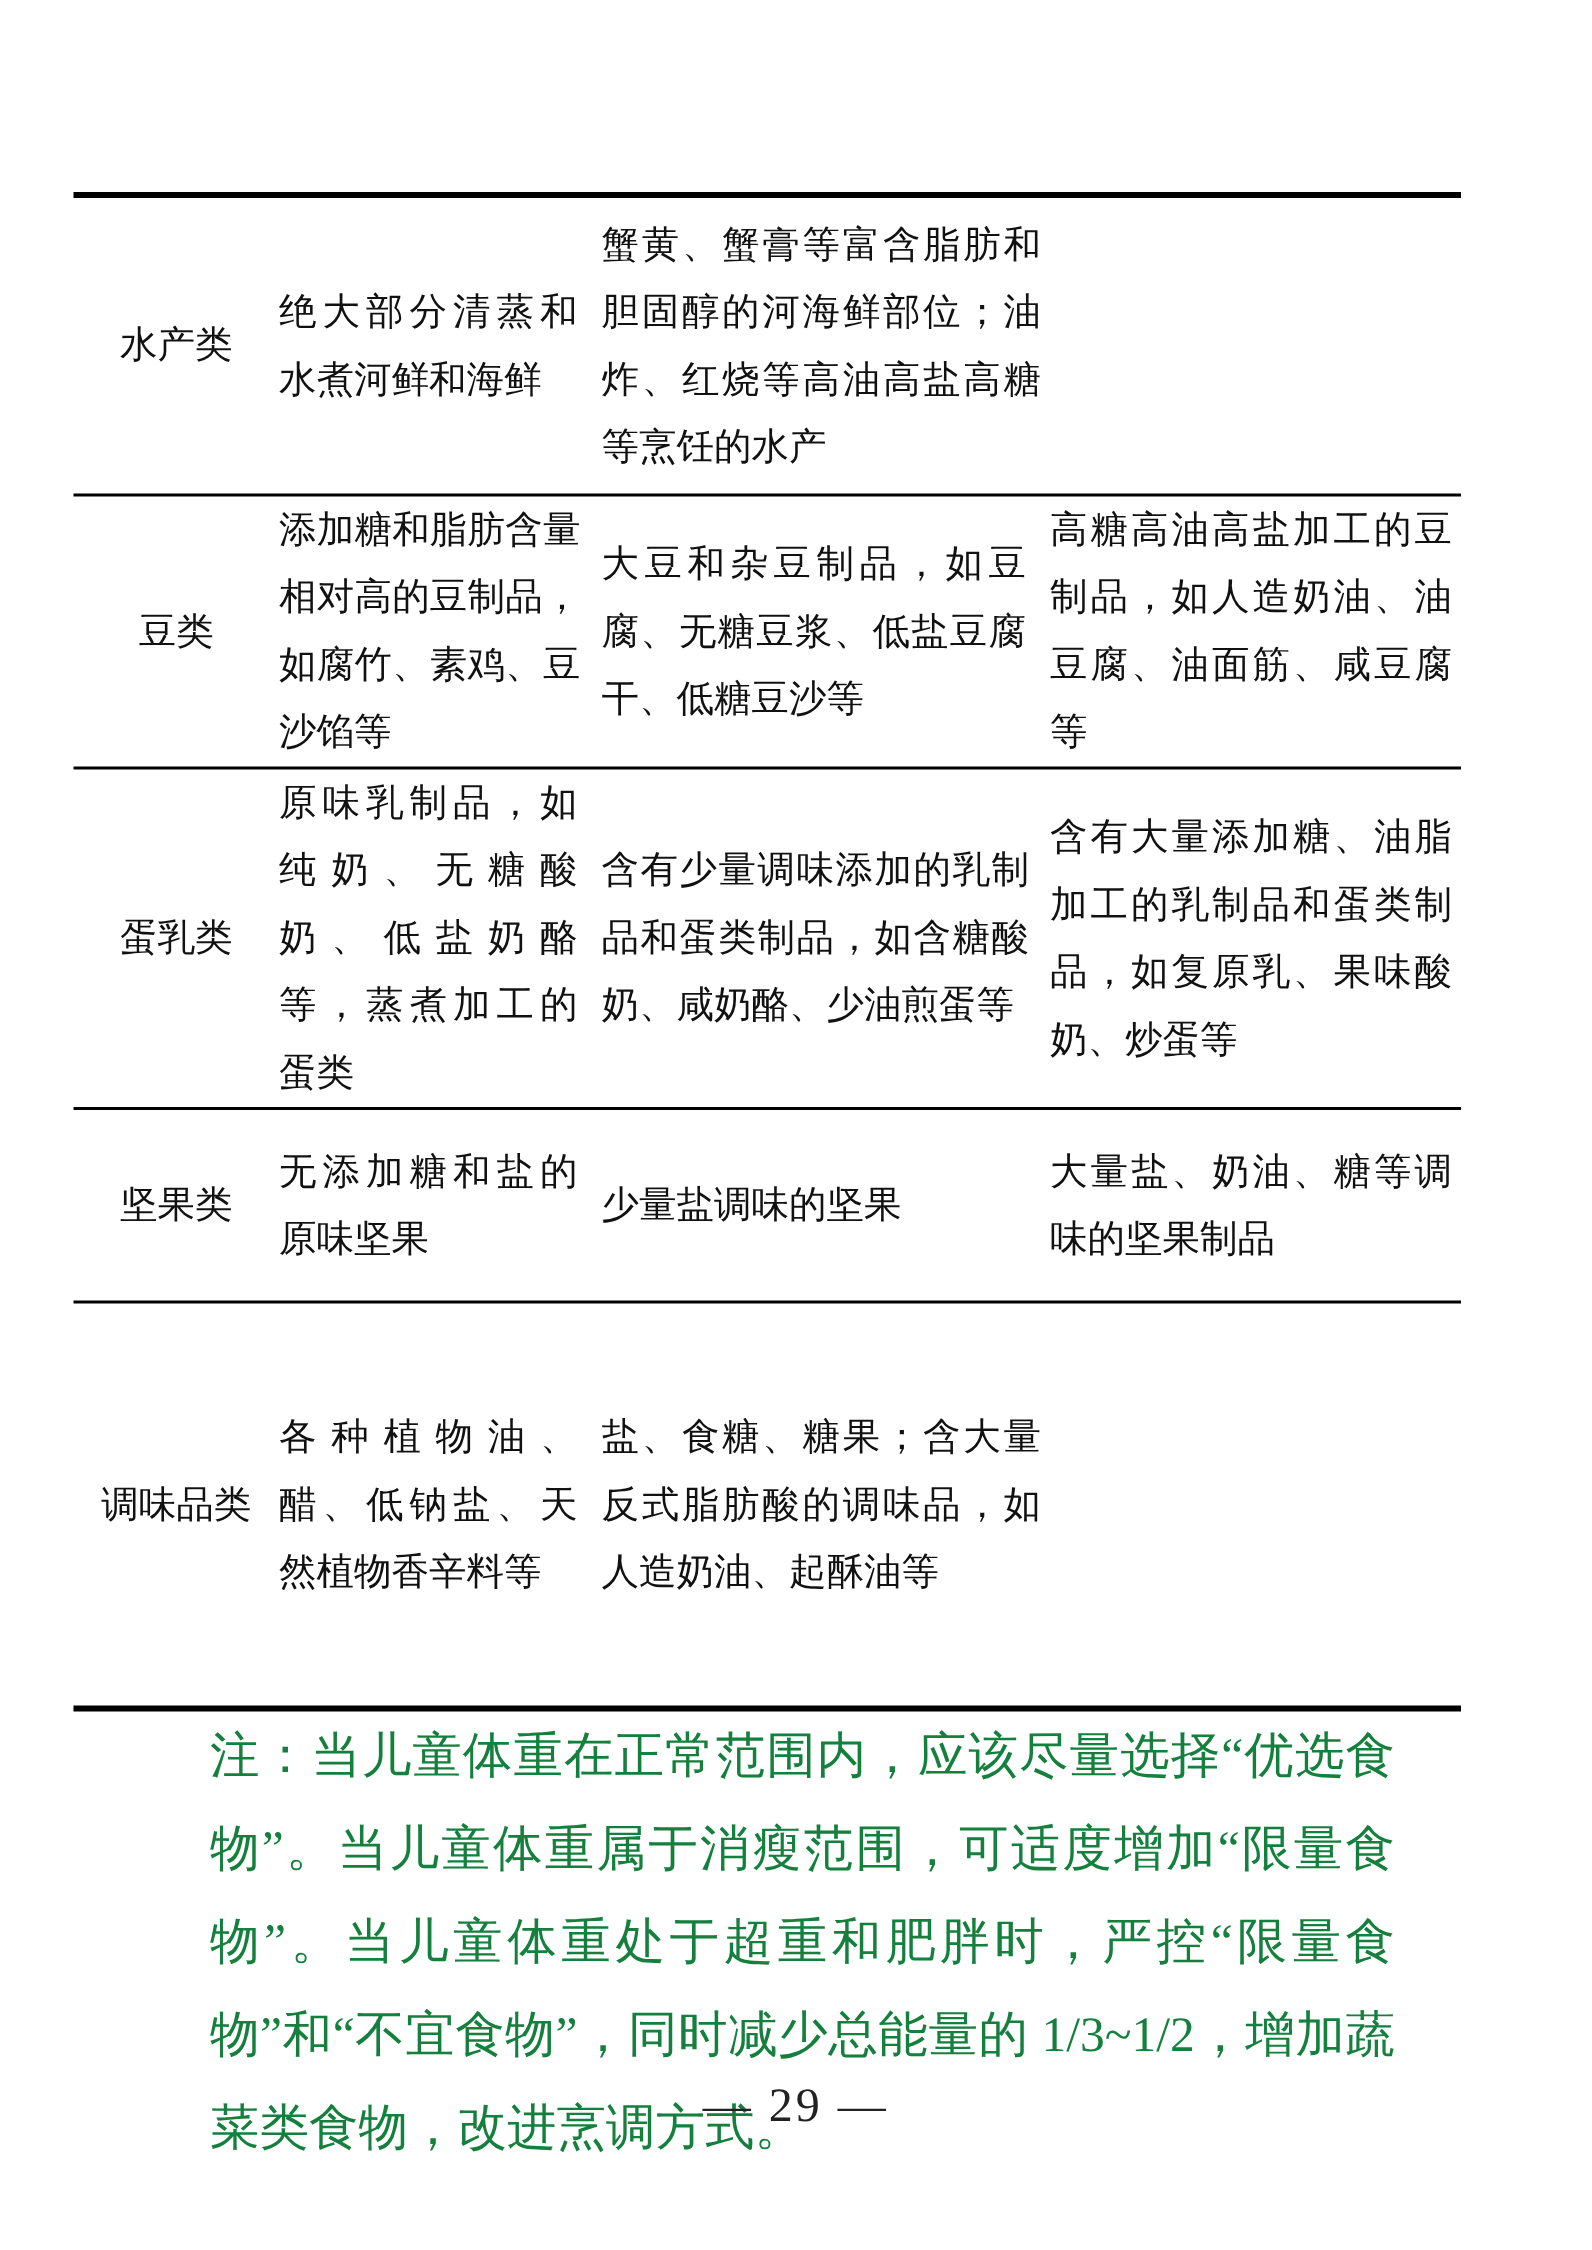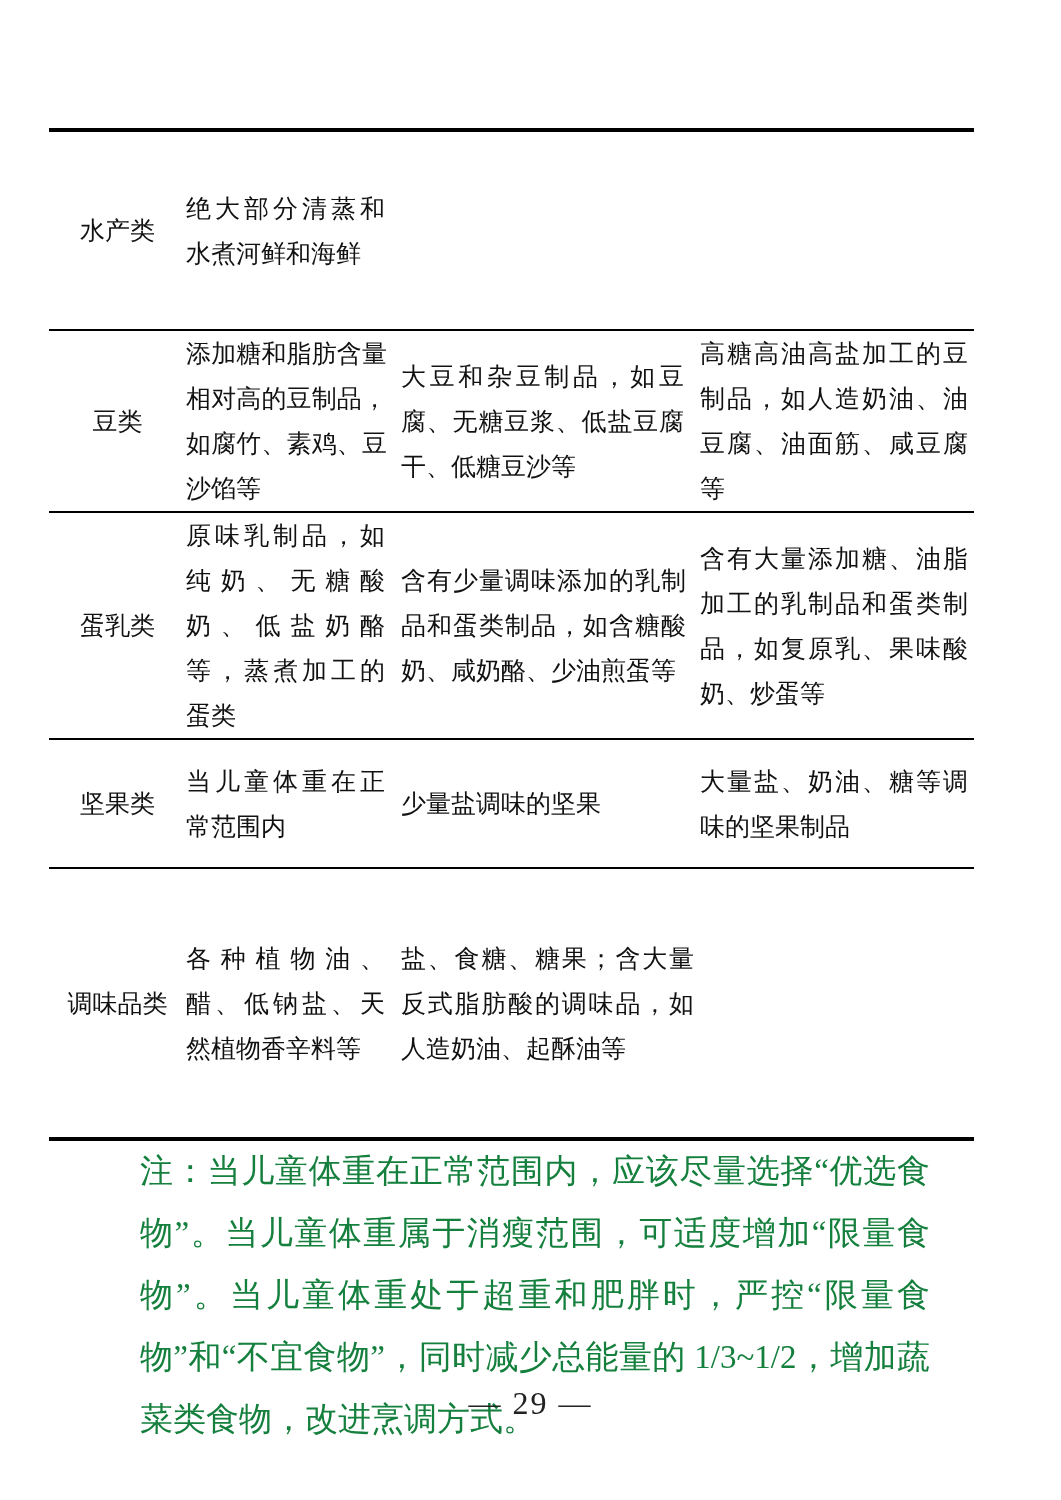--- a/index.html
+++ b/index.html
@@ -77,39 +77,40 @@
 </head>
 <body>
 
 <div class="page">
 
   <div class="tbl">
 
     <div class="row r1">
       <div class="cell c1">水产类</div>
       <div class="cell c2">绝大部分清蒸和水煮河鲜和海鲜</div>
+      <div class="cell c4">蟹黄、蟹膏等富含脂肪和胆固醇的河海鲜部位；油炸、红烧等高油高盐高糖等烹饪的水产</div>
     </div>
 
     <div class="row r2">
       <div class="cell c1">豆类</div>
       <div class="cell c3">添加糖和脂肪含量相对高的豆制品，如腐竹、素鸡、豆沙馅等</div>
       <div class="cell c2">大豆和杂豆制品，如豆腐、无糖豆浆、低盐豆腐干、低糖豆沙等</div>
       <div class="cell c4">高糖高油高盐加工的豆制品，如人造奶油、油豆腐、油面筋、咸豆腐等</div>
     </div>
 
     <div class="row r3">
       <div class="cell c1">蛋乳类</div>
       <div class="cell c2">原味乳制品，如纯奶、无糖酸奶、低盐奶酪等，蒸煮加工的蛋类</div>
       <div class="cell c3">含有少量调味添加的乳制品和蛋类制品，如含糖酸奶、咸奶酪、少油煎蛋等</div>
       <div class="cell c4">含有大量添加糖、油脂加工的乳制品和蛋类制品，如复原乳、果味酸奶、炒蛋等</div>
     </div>
 
     <div class="row r4">
       <div class="cell c1">坚果类</div>
-      <div class="cell c2">当儿童体重在正常范围内</div>
+      <div class="cell c2">无添加糖和盐的原味坚果</div>
       <div class="cell c3">少量盐调味的坚果</div>
       <div class="cell c4">大量盐、奶油、糖等调味的坚果制品</div>
     </div>
 
     <div class="row r5">
       <div class="cell c1">调味品类</div>
       <div class="cell c2">各种植物油、醋、低钠盐、天然植物香辛料等</div>
       <div class="cell c4">盐、食糖、糖果；含大量反式脂肪酸的调味品，如人造奶油、起酥油等</div>
     </div>
 

